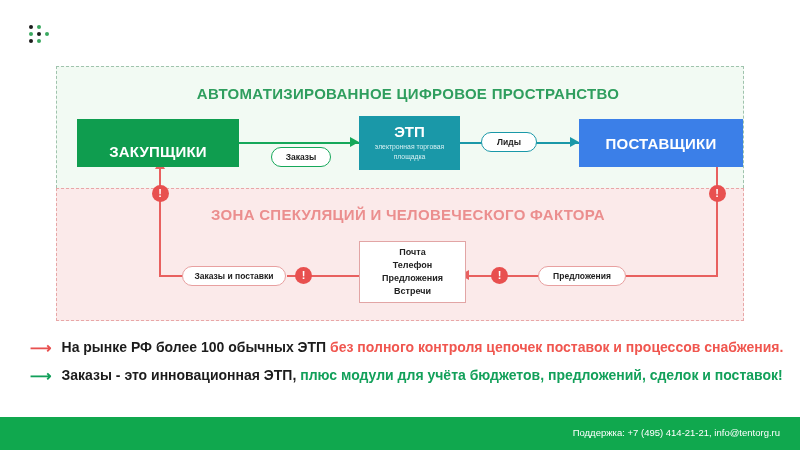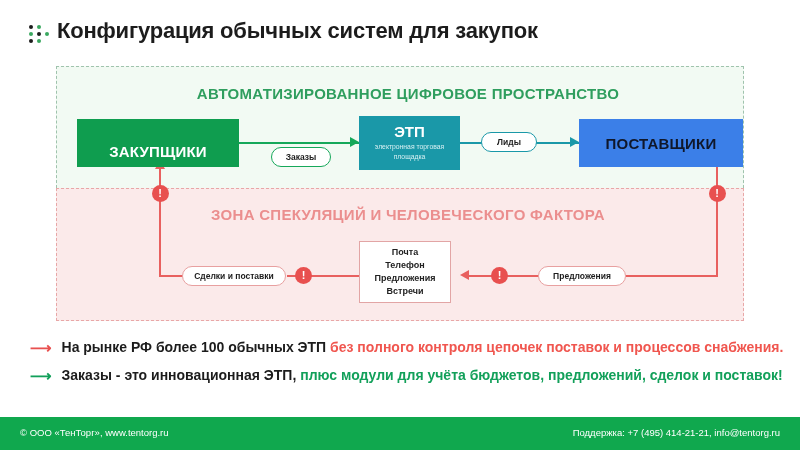--- a/index.html
+++ b/index.html
@@ -77,24 +77,24 @@
   }
   #node-etp .node-sub{
     color:#d7f0f3; font-size:6.8px; line-height:1.45; margin-top:3px;
     padding:0 5px;
   }
   #node-suppliers{
     left:523px; top:53px; width:164px; height:48px;
     background:#3b7fe8;
   }
   #node-suppliers .node-label{
-    color:#0f172a; font-size:15px; font-weight:bold; letter-spacing:0.2px;
+    color:#ffffff; font-size:15px; font-weight:bold; letter-spacing:0.2px;
   }
   #node-channels{
-    left:303px; top:175px; width:92px; height:62px;
+    left:303px; top:175px; width:107px; height:62px;
     background:#ffffff; border:1px solid #e2a5a5;
   }
   #node-channels .ch-line{
     font-size:9px; font-weight:bold; color:#222222; line-height:1.42;
   }
 
   
   .line{ position:absolute; }
   #line-buyers-etp{
     left:183px; top:76px; width:120px; height:2px; background:#16a85a;
@@ -212,21 +212,20 @@
 <div id="header">
   <div id="logo-mark">
     <i style="left:0px;  top:0px;  background:#1c1c1c;"></i>
     <i style="left:8px;  top:0px;  background:#3aa860;"></i>
     <i style="left:0px;  top:7px;  background:#3aa860;"></i>
     <i style="left:8px;  top:7px;  background:#1c1c1c;"></i>
     <i style="left:16px; top:7px;  background:#3aa860;"></i>
     <i style="left:0px;  top:14px; background:#1c1c1c;"></i>
     <i style="left:8px;  top:14px; background:#3aa860;"></i>
   </div>
-  <div id="page-title">Конфигурация обычных систем для закупок</div>
 </div>
 
 <div id="diagram">
 
   <div class="zone" id="zone-digital">
     <div class="zone-title" id="zone-digital-title">АВТОМАТИЗИРОВАННОЕ ЦИФРОВОЕ ПРОСТРАНСТВО</div>
   </div>
 
   <div class="zone" id="zone-speculation">
     <div class="zone-title" id="zone-spec-title">ЗОНА СПЕКУЛЯЦИЙ И ЧЕЛОВЕЧЕСКОГО ФАКТОРА</div>
@@ -261,21 +260,21 @@
 
   <div class="node" id="node-channels">
     <div class="ch-line">Почта</div>
     <div class="ch-line">Телефон</div>
     <div class="ch-line">Предложения</div>
     <div class="ch-line">Встречи</div>
   </div>
 
   <div class="pill" id="pill-orders">Заказы</div>
   <div class="pill" id="pill-leads">Лиды</div>
-  <div class="pill" id="pill-deals">Сделки и поставки</div>
+  <div class="pill" id="pill-deals">Заказы и поставки</div>
   <div class="pill" id="pill-offers">Предложения</div>
 
   <div class="badge" id="badge-left">!</div>
   <div class="badge" id="badge-right">!</div>
   <div class="badge" id="badge-deals">!</div>
   <div class="badge" id="badge-offers">!</div>
 </div>
 
 <div id="bullets">
   <div class="bullet" id="bullet-1">
@@ -286,15 +285,14 @@
   </div>
   <div class="bullet" id="bullet-2">
     <span class="bullet-arrow">⟶</span>
     <span class="bullet-text">
       <span class="bt-dark">Заказы - это инновационная ЭТП, </span><span class="bt-green">плюс модули для учёта бюджетов, предложений, сделок и поставок!</span>
     </span>
   </div>
 </div>
 
 <div id="footer">
-  <div id="footer-left">© ООО «ТенТорг», www.tentorg.ru</div>
   <div id="footer-right">Поддержка: +7 (495) 414-21-21, info@tentorg.ru</div>
 </div>
 
 </body></html>

